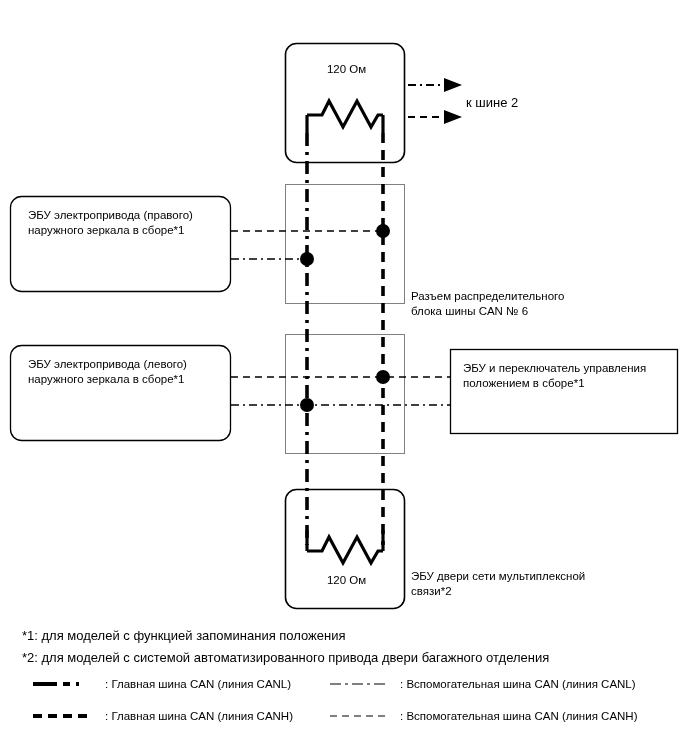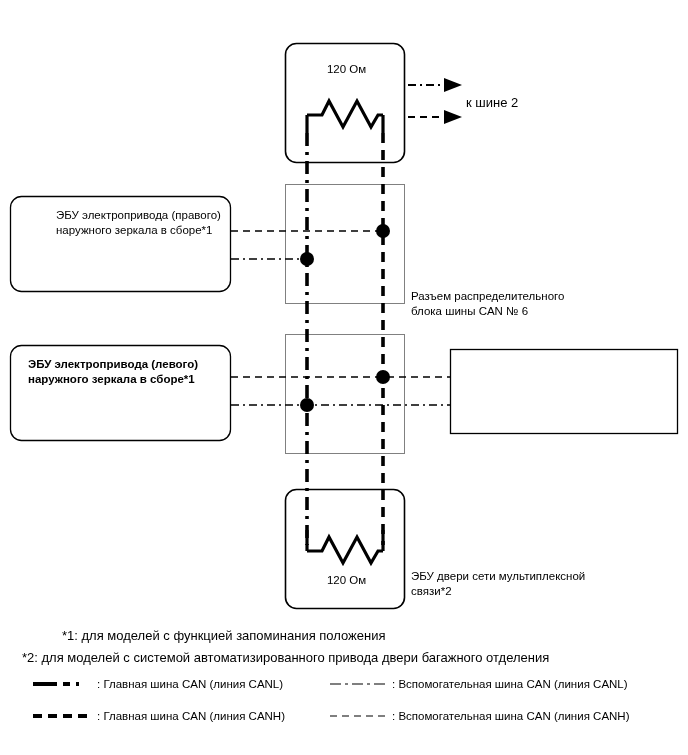--- a/index.html
+++ b/index.html
@@ -36,20 +36,21 @@
     position: absolute;
     font-size: 13px;
     line-height: 15px;
     white-space: nowrap;
   }
   .legend-text {
     position: absolute;
     font-size: 11.5px;
     line-height: 15px;
     white-space: nowrap;
+    margin-left: 8px;
   }
   .res-label {
     position: absolute;
     font-size: 11.5px;
     text-align: center;
     width: 123px;
   }
 </style>
 </head>
 <body>
@@ -106,35 +107,37 @@
 
   </svg>
 
 
   <div class="res-label" style="left:285px; top:63px;">120 Ом</div>
 
   <div class="res-label" style="left:285px; top:574px;">120 Ом</div>
 
   <div class="note" style="left:466px; top:95px;">к шине 2</div>
 
-  <div class="lbl" style="left:28px; top:208px; width:200px;margin-left:28px;">ЭБУ электропривода (правого)
+  <div class="lbl" style="left:28px; top:208px; width:200px;">ЭБУ электропривода (правого)
 наружного зеркала в сборе*1</div>
 
-  <div class="lbl" style="left:28px; top:357px; width:200px;font-weight:bold;">ЭБУ электропривода (левого)
+  <div class="lbl" style="left:28px; top:357px; width:200px;">ЭБУ электропривода (левого)
 наружного зеркала в сборе*1</div>
 
+  <div class="lbl" style="left:463px; top:361px; width:212px;">ЭБУ и переключатель управления
+положением в сборе*1</div>
 
   <div class="lbl" style="left:411px; top:289px; width:190px;">Разъем распределительного
 блока шины CAN № 6</div>
 
 
   <div class="lbl" style="left:411px; top:535px; width:200px;margin-top:34px;">ЭБУ двери сети мультиплексной
 связи*2</div>
 
-  <div class="note" style="left:22px; top:628px;margin-left:40px;">*1: для моделей с функцией запоминания положения</div>
+  <div class="note" style="left:22px; top:628px;">*1: для моделей с функцией запоминания положения</div>
   <div class="note" style="left:22px; top:650px;">*2: для моделей с системой автоматизированного привода двери багажного отделения</div>
 
   <div class="legend-text" style="left:97px; top:677px;">: Главная шина CAN (линия CANL)</div>
   <div class="legend-text" style="left:97px; top:709px;">: Главная шина CAN (линия CANH)</div>
   <div class="legend-text" style="left:392px; top:677px;">: Вспомогательная шина CAN (линия CANL)</div>
   <div class="legend-text" style="left:392px; top:709px;">: Вспомогательная шина CAN (линия CANH)</div>
 
 </div>
 
 </body></html>

